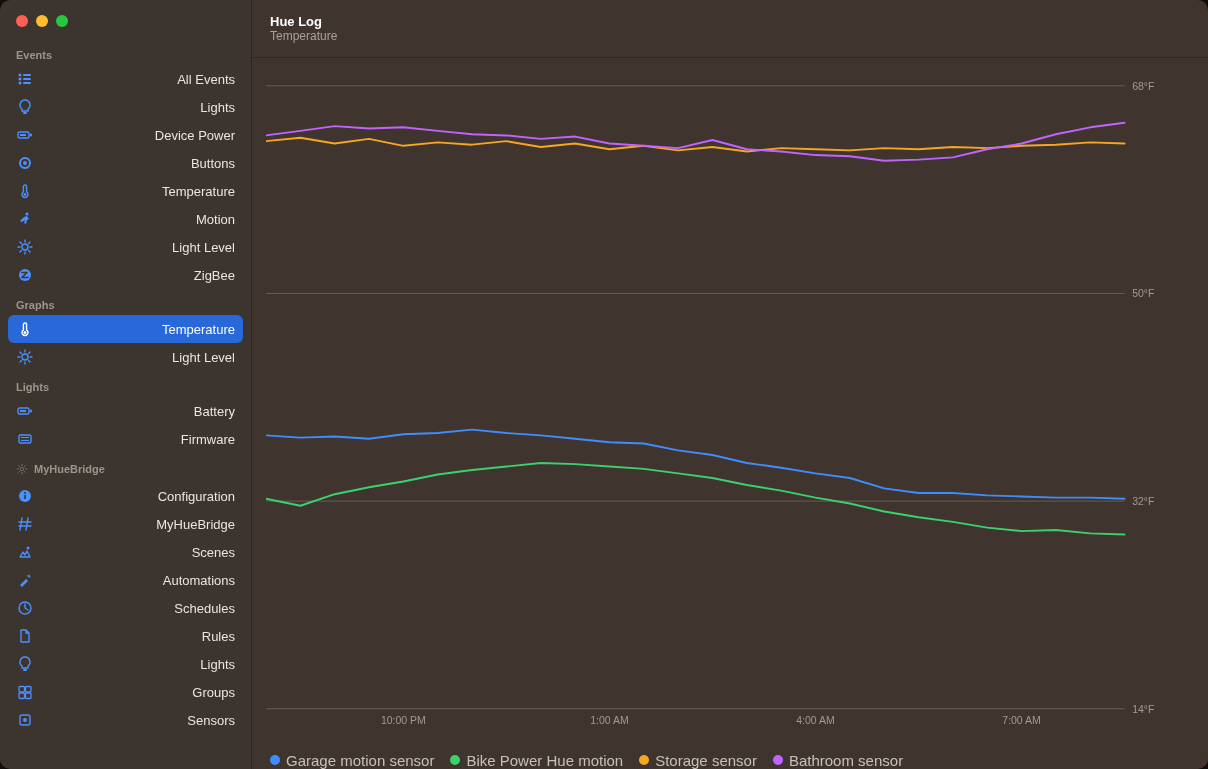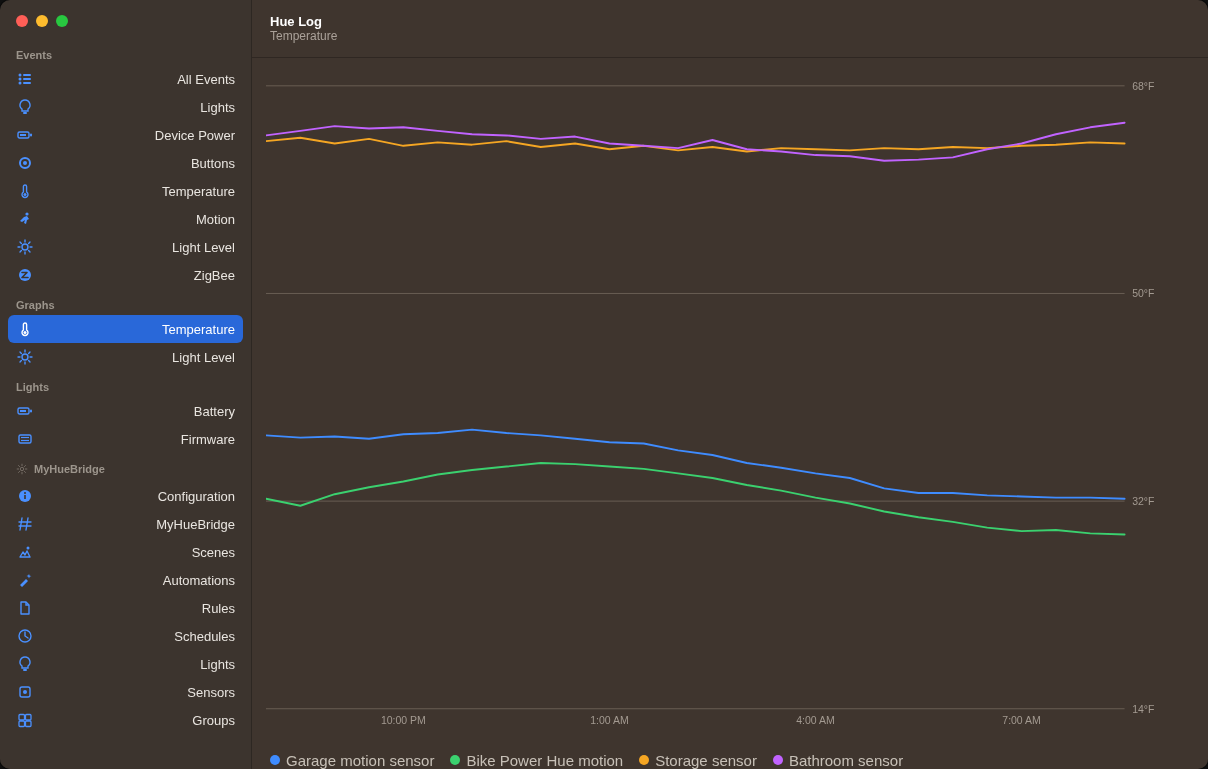--- a/index.html
+++ b/index.html
@@ -301,63 +301,63 @@
           <span class="nav-icon">
             <svg viewBox="0 0 16 16" width="16" height="16">
               <path d="M3 13l6-6 2 2-6 6zM12 2l.7 1.8L14.5 4l-1.8.7L12 6.5l-.7-1.8L9.5 4l1.8-.7z" fill="currentColor"></path>
             </svg>
           </span>
           <span class="nav-label">Automations</span>
         </div>
         <div class="nav-item">
           <span class="nav-icon">
             <svg viewBox="0 0 16 16" width="16" height="16">
+              <circle cx="8" cy="8" r="6" fill="none" stroke="currentColor" stroke-width="1.4"></circle>
+              <path d="M8 4v4l3 2" fill="none" stroke="currentColor" stroke-width="1.4" stroke-linecap="round"></path>
+            </svg>
+          </span>
+          <span class="nav-label">Schedules</span>
+        </div>
+        <div class="nav-item">
+          <span class="nav-icon">
+            <svg viewBox="0 0 16 16" width="16" height="16">
               <path d="M4 2h5l3 3v9H4z" fill="none" stroke="currentColor" stroke-width="1.4" stroke-linejoin="round"></path>
               <path d="M9 2v3h3" fill="none" stroke="currentColor" stroke-width="1.4"></path>
             </svg>
           </span>
           <span class="nav-label">Rules</span>
         </div>
         <div class="nav-item">
           <span class="nav-icon">
             <svg viewBox="0 0 16 16" width="16" height="16">
-              <circle cx="8" cy="8" r="6" fill="none" stroke="currentColor" stroke-width="1.4"></circle>
-              <path d="M8 4v4l3 2" fill="none" stroke="currentColor" stroke-width="1.4" stroke-linecap="round"></path>
-            </svg>
-          </span>
-          <span class="nav-label">Schedules</span>
-        </div>
-        <div class="nav-item">
-          <span class="nav-icon">
-            <svg viewBox="0 0 16 16" width="16" height="16">
               <path d="M8 1a5 5 0 0 0-3 9v2h6v-2a5 5 0 0 0-3-9z" fill="none" stroke="currentColor" stroke-width="1.4"></path>
               <rect x="6" y="13" width="4" height="2" rx="1" fill="currentColor"></rect>
             </svg>
           </span>
           <span class="nav-label">Lights</span>
-        </div>
-        <div class="nav-item">
-          <span class="nav-icon">
-            <svg viewBox="0 0 16 16" width="16" height="16">
-              <rect x="3" y="3" width="10" height="10" rx="2" fill="none" stroke="currentColor" stroke-width="1.4"></rect>
-              <circle cx="8" cy="8" r="2" fill="currentColor"></circle>
-            </svg>
-          </span>
-          <span class="nav-label">Sensors</span>
         </div>
         <div class="nav-item">
           <span class="nav-icon">
             <svg viewBox="0 0 16 16" width="16" height="16">
               <rect x="2" y="2.5" width="5.5" height="5.5" rx="1" fill="none" stroke="currentColor" stroke-width="1.3"></rect>
               <rect x="8.5" y="2.5" width="5.5" height="5.5" rx="1" fill="none" stroke="currentColor" stroke-width="1.3"></rect>
               <rect x="2" y="9" width="5.5" height="5.5" rx="1" fill="none" stroke="currentColor" stroke-width="1.3"></rect>
               <rect x="8.5" y="9" width="5.5" height="5.5" rx="1" fill="none" stroke="currentColor" stroke-width="1.3"></rect>
             </svg>
           </span>
           <span class="nav-label">Groups</span>
+        </div>
+        <div class="nav-item">
+          <span class="nav-icon">
+            <svg viewBox="0 0 16 16" width="16" height="16">
+              <rect x="3" y="3" width="10" height="10" rx="2" fill="none" stroke="currentColor" stroke-width="1.4"></rect>
+              <circle cx="8" cy="8" r="2" fill="currentColor"></circle>
+            </svg>
+          </span>
+          <span class="nav-label">Sensors</span>
         </div>
       </div>
   </aside>
 
   <main class="main">
     <div class="titlebar">
       <div class="app-title">Hue Log</div>
       <div class="subtitle">Temperature</div>
     </div>
     <div class="chart-wrap">

